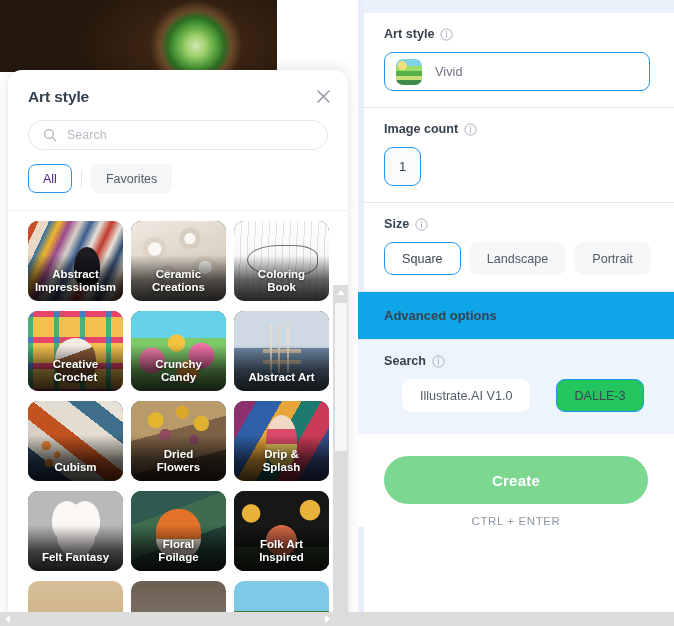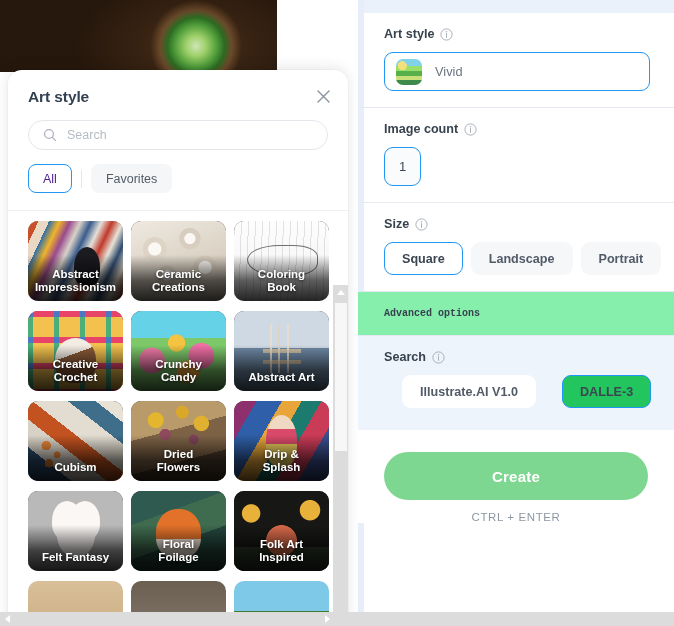--- a/index.html
+++ b/index.html
@@ -240,36 +240,35 @@
       linear-gradient(180deg,#7fd2e8 0 28%, #9adf6a 28% 48%, #58b04a 48% 66%, #c9e07a 66% 82%, #3e8a4a 82%);
   }
   .style-name { font-size: 12.8px; color: #6b7480; }
 
   .count-box {
     width: 37px; height: 39px; border: 1.8px solid #2196f3; border-radius: 9px;
     display: flex; align-items: center; justify-content: center;
     font-size: 13px; color: #3c4653; background: #fafbfc; cursor: pointer;
   }
 
-  .pill-row { display: flex; gap: 8px; font-weight: bold; }
+  .pill-row { display: flex; gap: 8px; }
   .pill {
     height: 33px; padding: 0 17px; border-radius: 9px;
     display: flex; align-items: center; justify-content: center;
     font-size: 12.6px; color: #515b68; background: #f6f7f9;
     border: 1.8px solid transparent; cursor: pointer; white-space: nowrap;
   }
   .pill.selected { background: #ffffff; border-color: #2196f3; color: #3c4653; }
   .pill.on-blue { background: #ffffff; margin-left: 18px; }
   .pill.on-blue.selected { background: #22c55e; border-color: #2196f3; }
 
   .adv-header {
-    background: #86efac; padding: 16px 24px 16px 26px;
-    font-size: 10px; font-weight: bold; color: #37424f;
+    background: #0ea5e9; padding: 16px 24px 16px 26px;
+    font-size: 13px; font-weight: bold; color: #37424f;
     border-top: 1px solid #e2e9f3;
-    font-family: Liberation Mono, monospace;
   }
   .adv-body { background: #eef4fc; padding: 14px 24px 22px 26px; border-top: 1px solid #e2e9f3; }
 
   .cta-zone { padding: 22px 26px 0 26px; background: #ffffff; }
   .create-btn {
     width: 100%; height: 48px; border-radius: 24px; border: none;
     background: #7ed791; color: #ffffff; font-size: 15px; font-weight: bold;
     font-family: "Liberation Sans", sans-serif; cursor: pointer;
     letter-spacing: 0.2px;
   }

